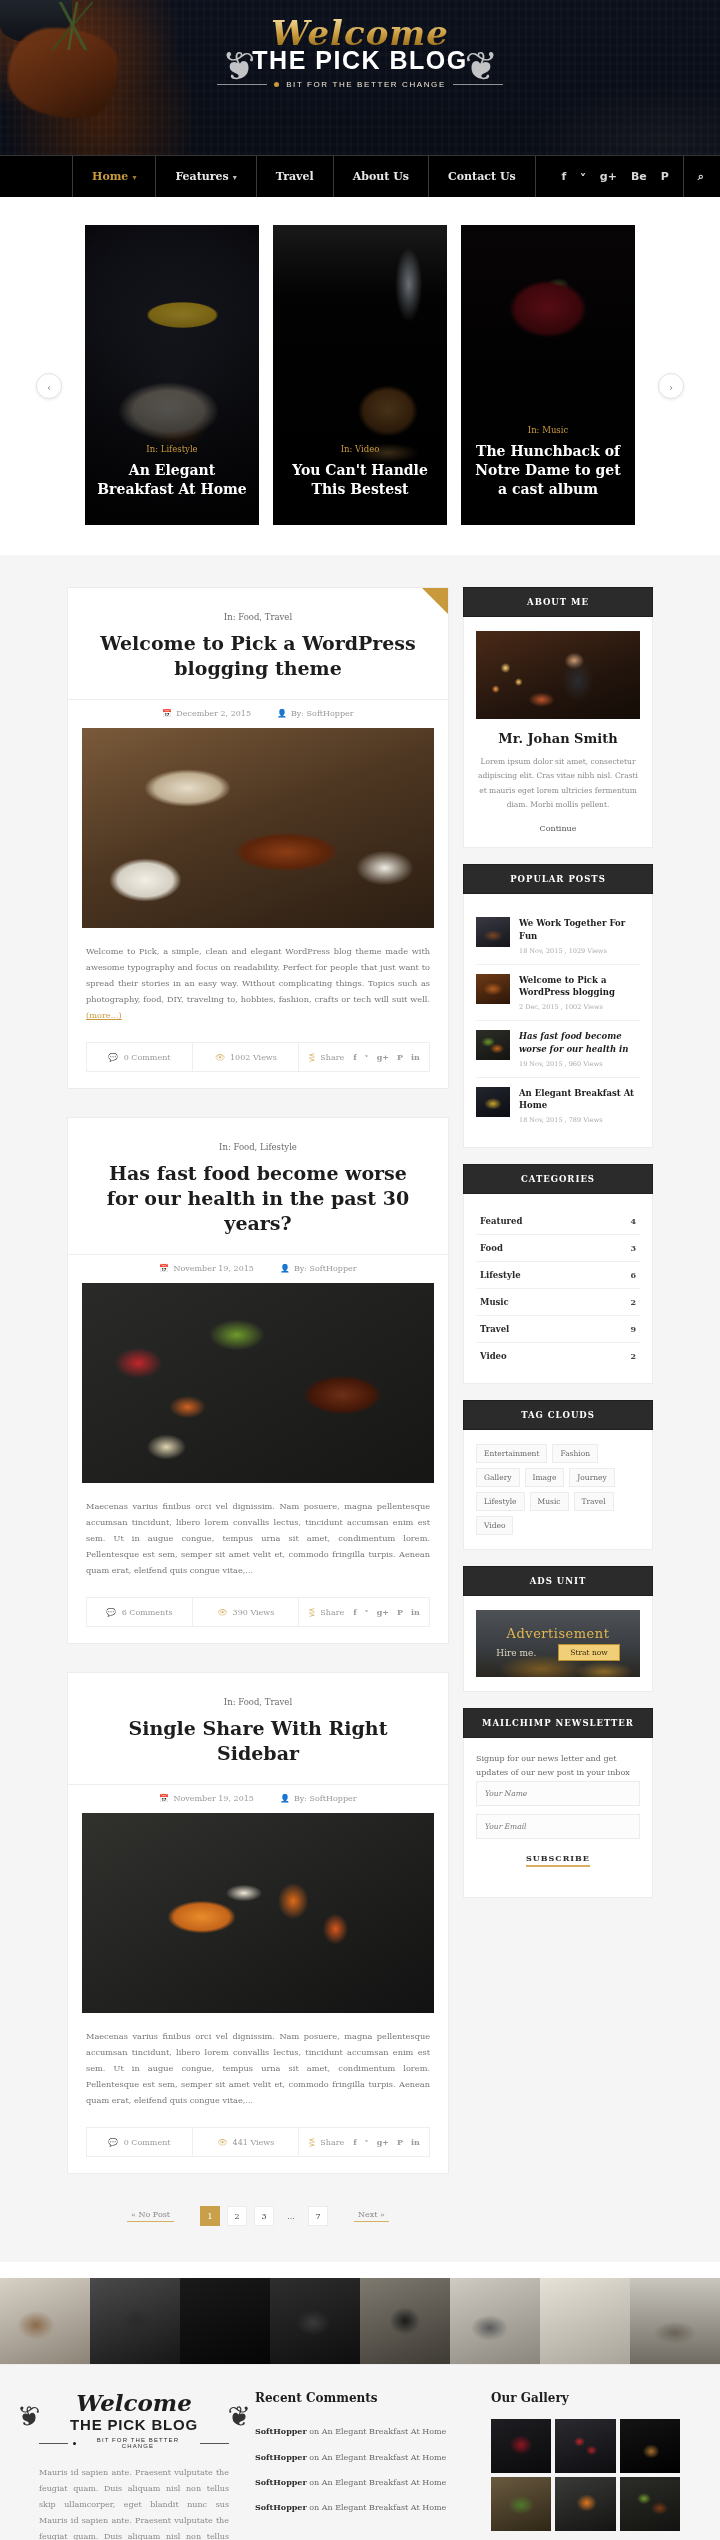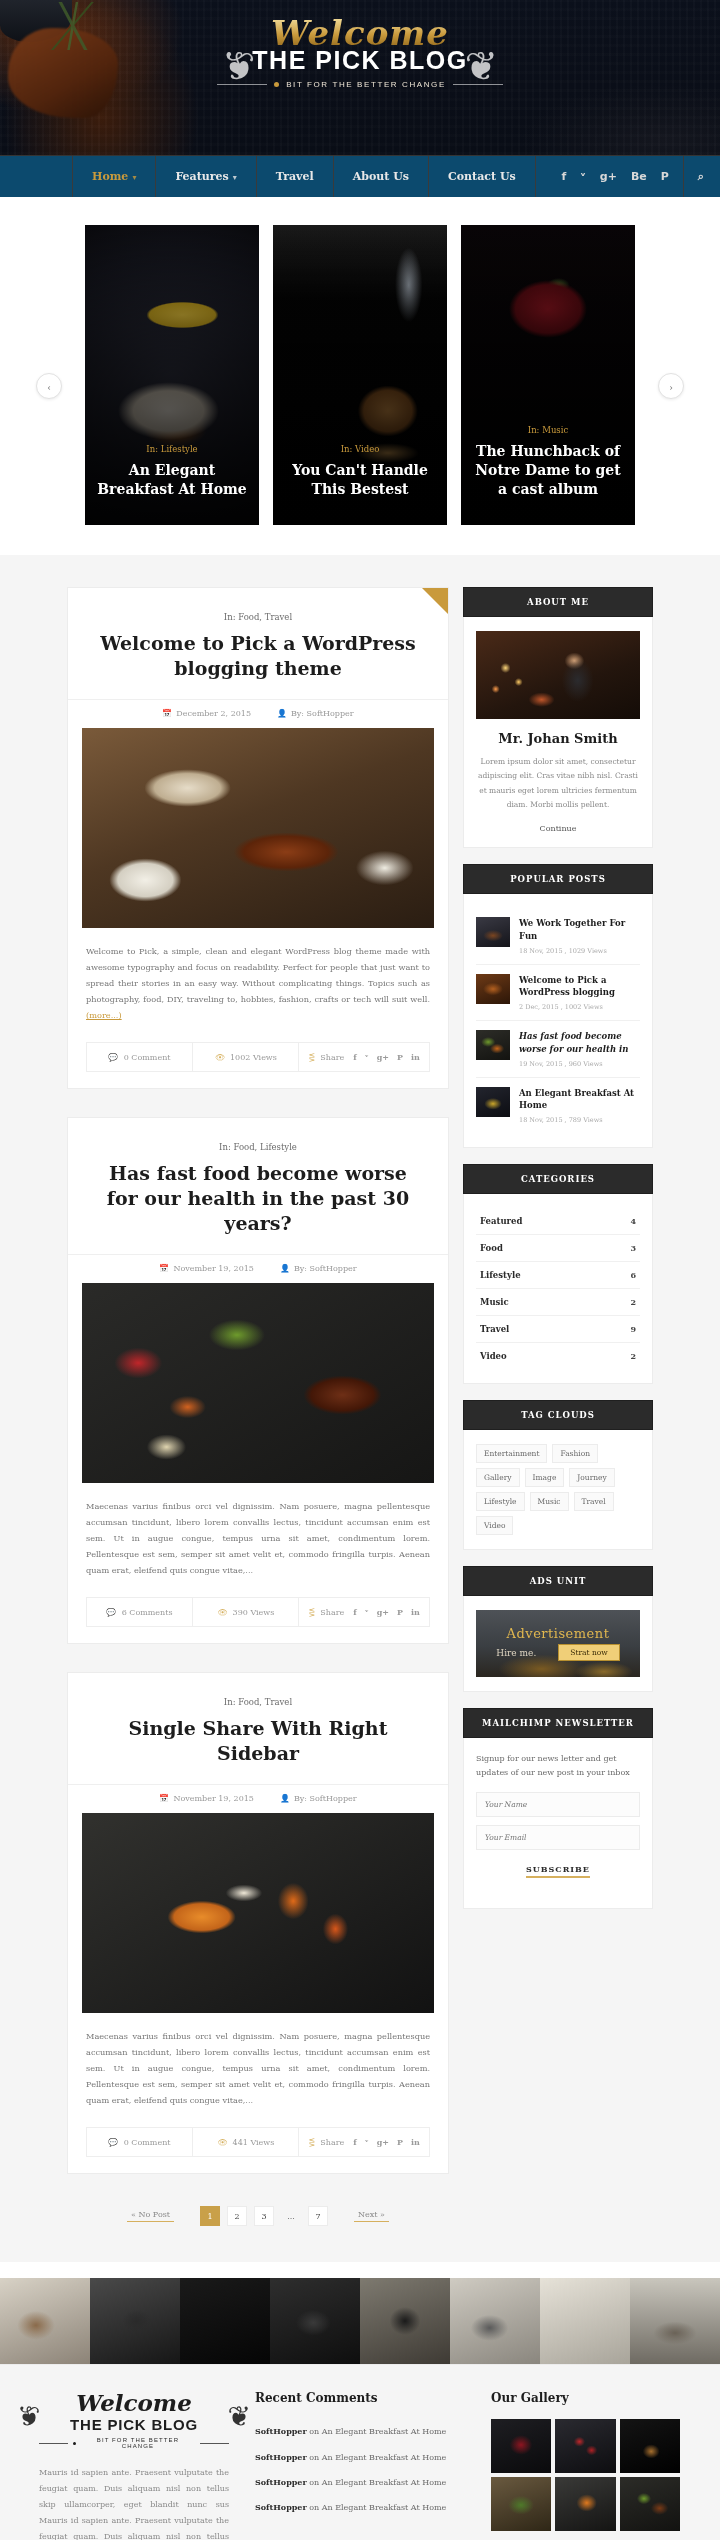--- a/index.html
+++ b/index.html
@@ -71,21 +71,21 @@
   }
   .flourish {
     position:absolute; top:46px; font-size:40px; color:rgba(255,255,255,.75);
     font-family:"DejaVu Serif", serif; line-height:1;
   }
   .flourish.l { left:222px; transform:scaleX(-1); }
   .flourish.r { right:222px; }
 
   
   .nav {
-    height:42px; background:#0c4a6e; display:flex; align-items:stretch;
+    height:42px; background:#000000; display:flex; align-items:stretch;
     border-top:1px solid #343434;
   }
   .nav-left { display:flex; margin-left:72px; }
   .nav-item {
     display:flex; align-items:center; padding:0 19px;
     font-family:"DejaVu Serif", serif; font-weight:bold; font-size:11px;
     color:#e8e8e8; border-left:1px solid #3a3a3a; white-space:nowrap;
     cursor:pointer;
   }
   .nav-item:last-child { border-right:1px solid #3a3a3a; }
@@ -291,21 +291,21 @@
   }
   .ad-row { display:flex; align-items:center; gap:22px; margin-top:3px; }
   .ad-sub { font-family:"DejaVu Serif", serif; font-size:9px; color:#ded4c0; }
   .ad-btn {
     background:#f0cf78; border:1px solid #b8902f; color:#3a2c08;
     font-family:"DejaVu Serif", serif; font-size:7.5px; padding:3px 11px; cursor:pointer;
   }
 
   .nl-text {
     font-family:"DejaVu Serif", serif; font-size:8px; line-height:1.8;
-    color:#6a6a6a; margin-bottom:11px;
+    color:#6a6a6a; 
   }
   .nl-input {
     width:100%; border:1px solid #ececec; background:#fcfcfc; padding:7px 8px;
     font-family:"DejaVu Serif", serif; font-size:7.5px; color:#bbb;
     font-style:italic; margin-bottom:8px; outline:none;
   }
   .nl-btn {
     display:block; margin:6px auto 16px; background:none; border:none;
     font-family:"DejaVu Serif", serif; font-weight:bold; font-size:8px;
     letter-spacing:1px; color:#2a2a2a; border-bottom:2px solid #d6b05e;

